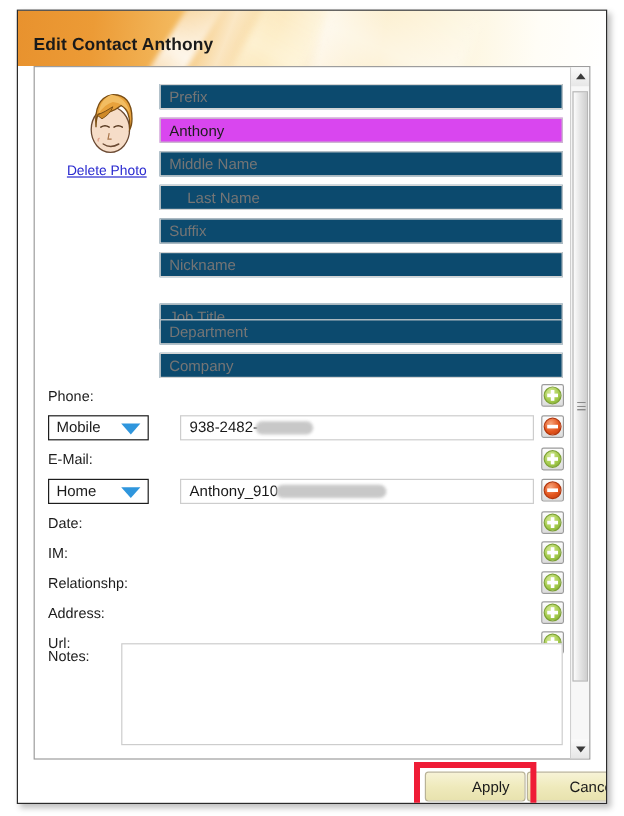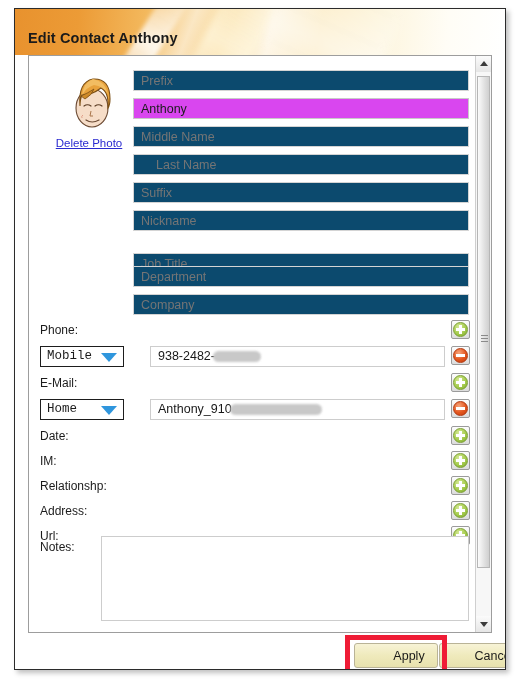--- a/index.html
+++ b/index.html
@@ -152,21 +152,20 @@
 
   
   .combo-box {
     position: absolute;
     left: 11px;
     width: 84px;
     height: 21px;
     background: #ffffff;
     border: 1px solid #1d1d1d;
     box-sizing: border-box;
-    font-family: Liberation Mono, monospace;
   }
   .combo-label {
     position: absolute;
     left: 6px;
     top: 2px;
     font-size: 12.5px;
     color: #1b1b1b;
     white-space: nowrap;
   }
   .combo-arrow {

